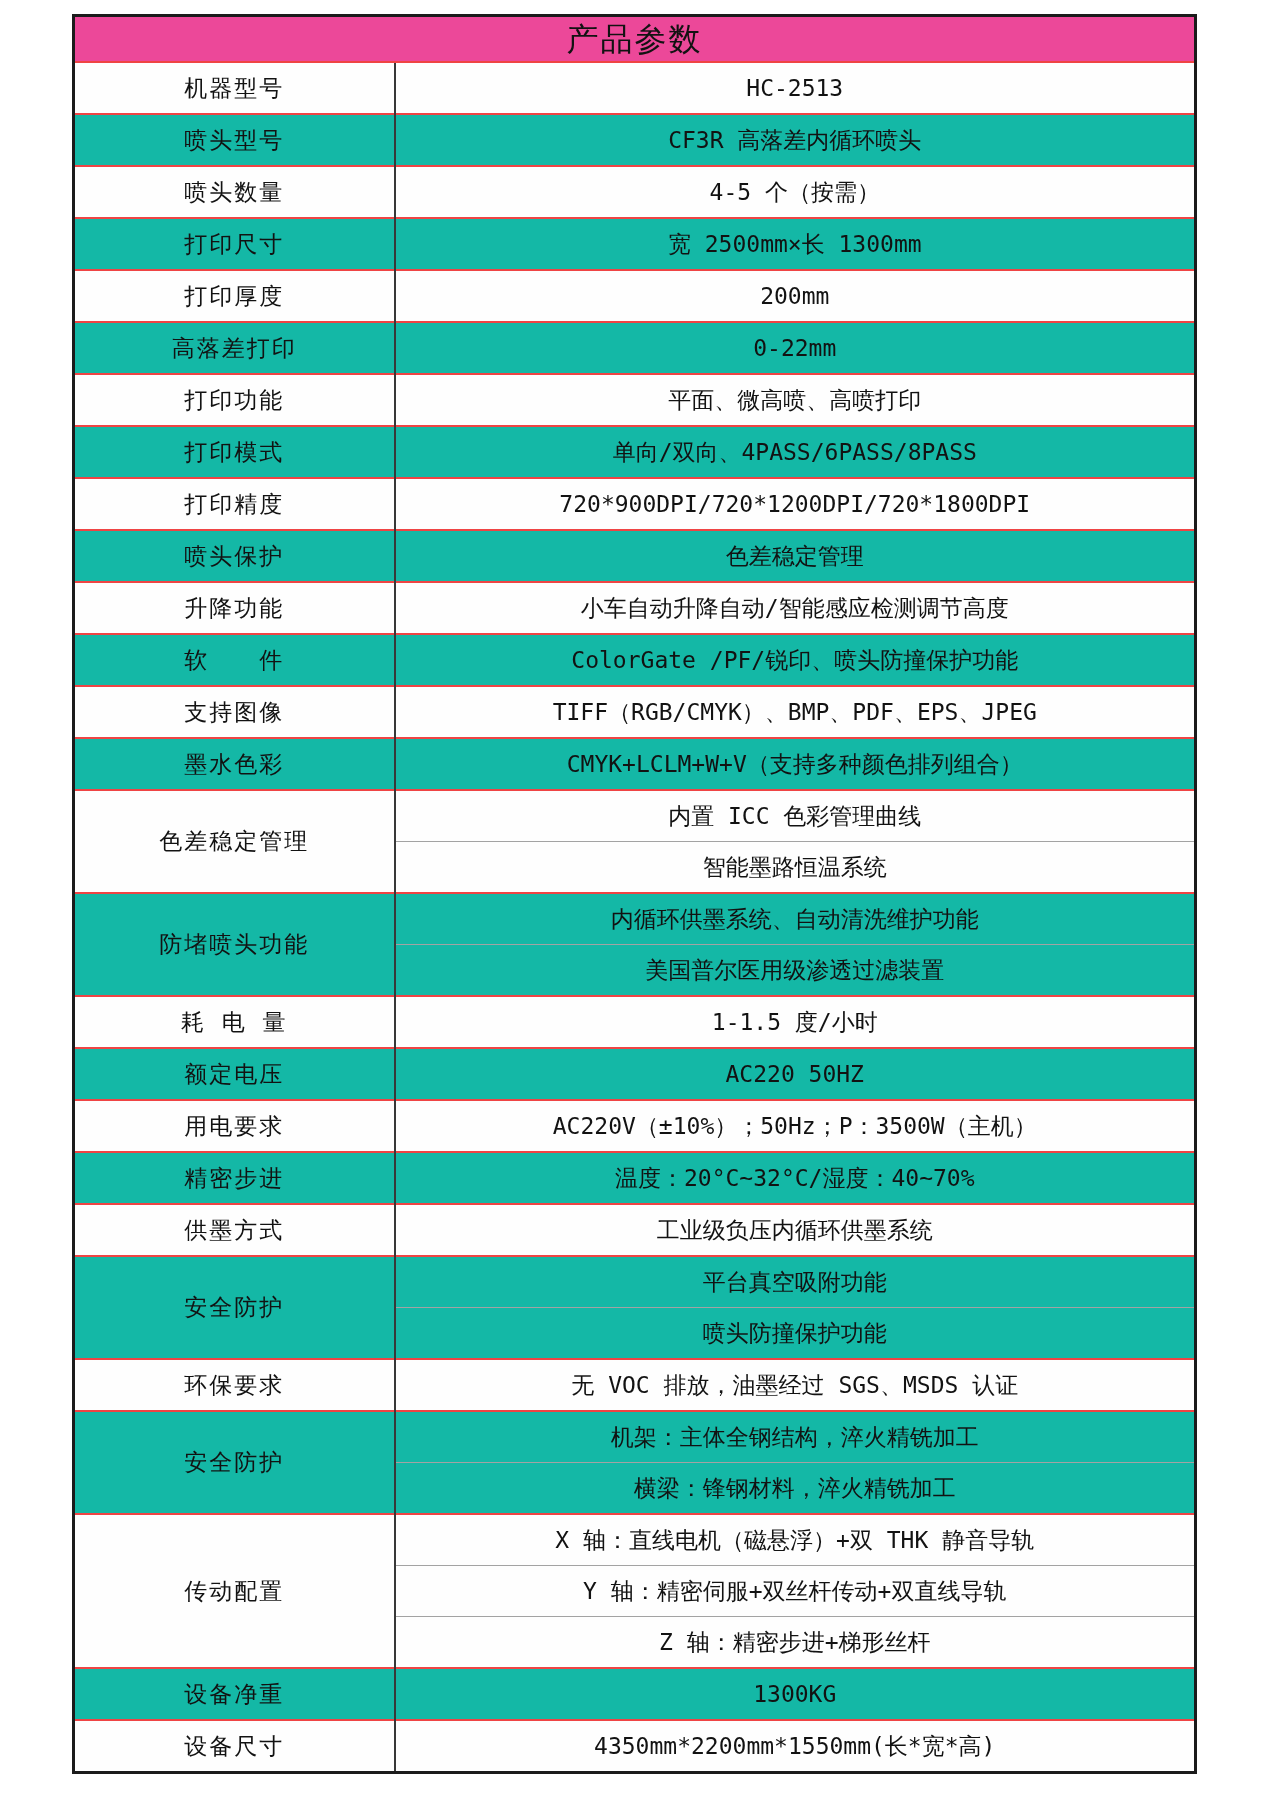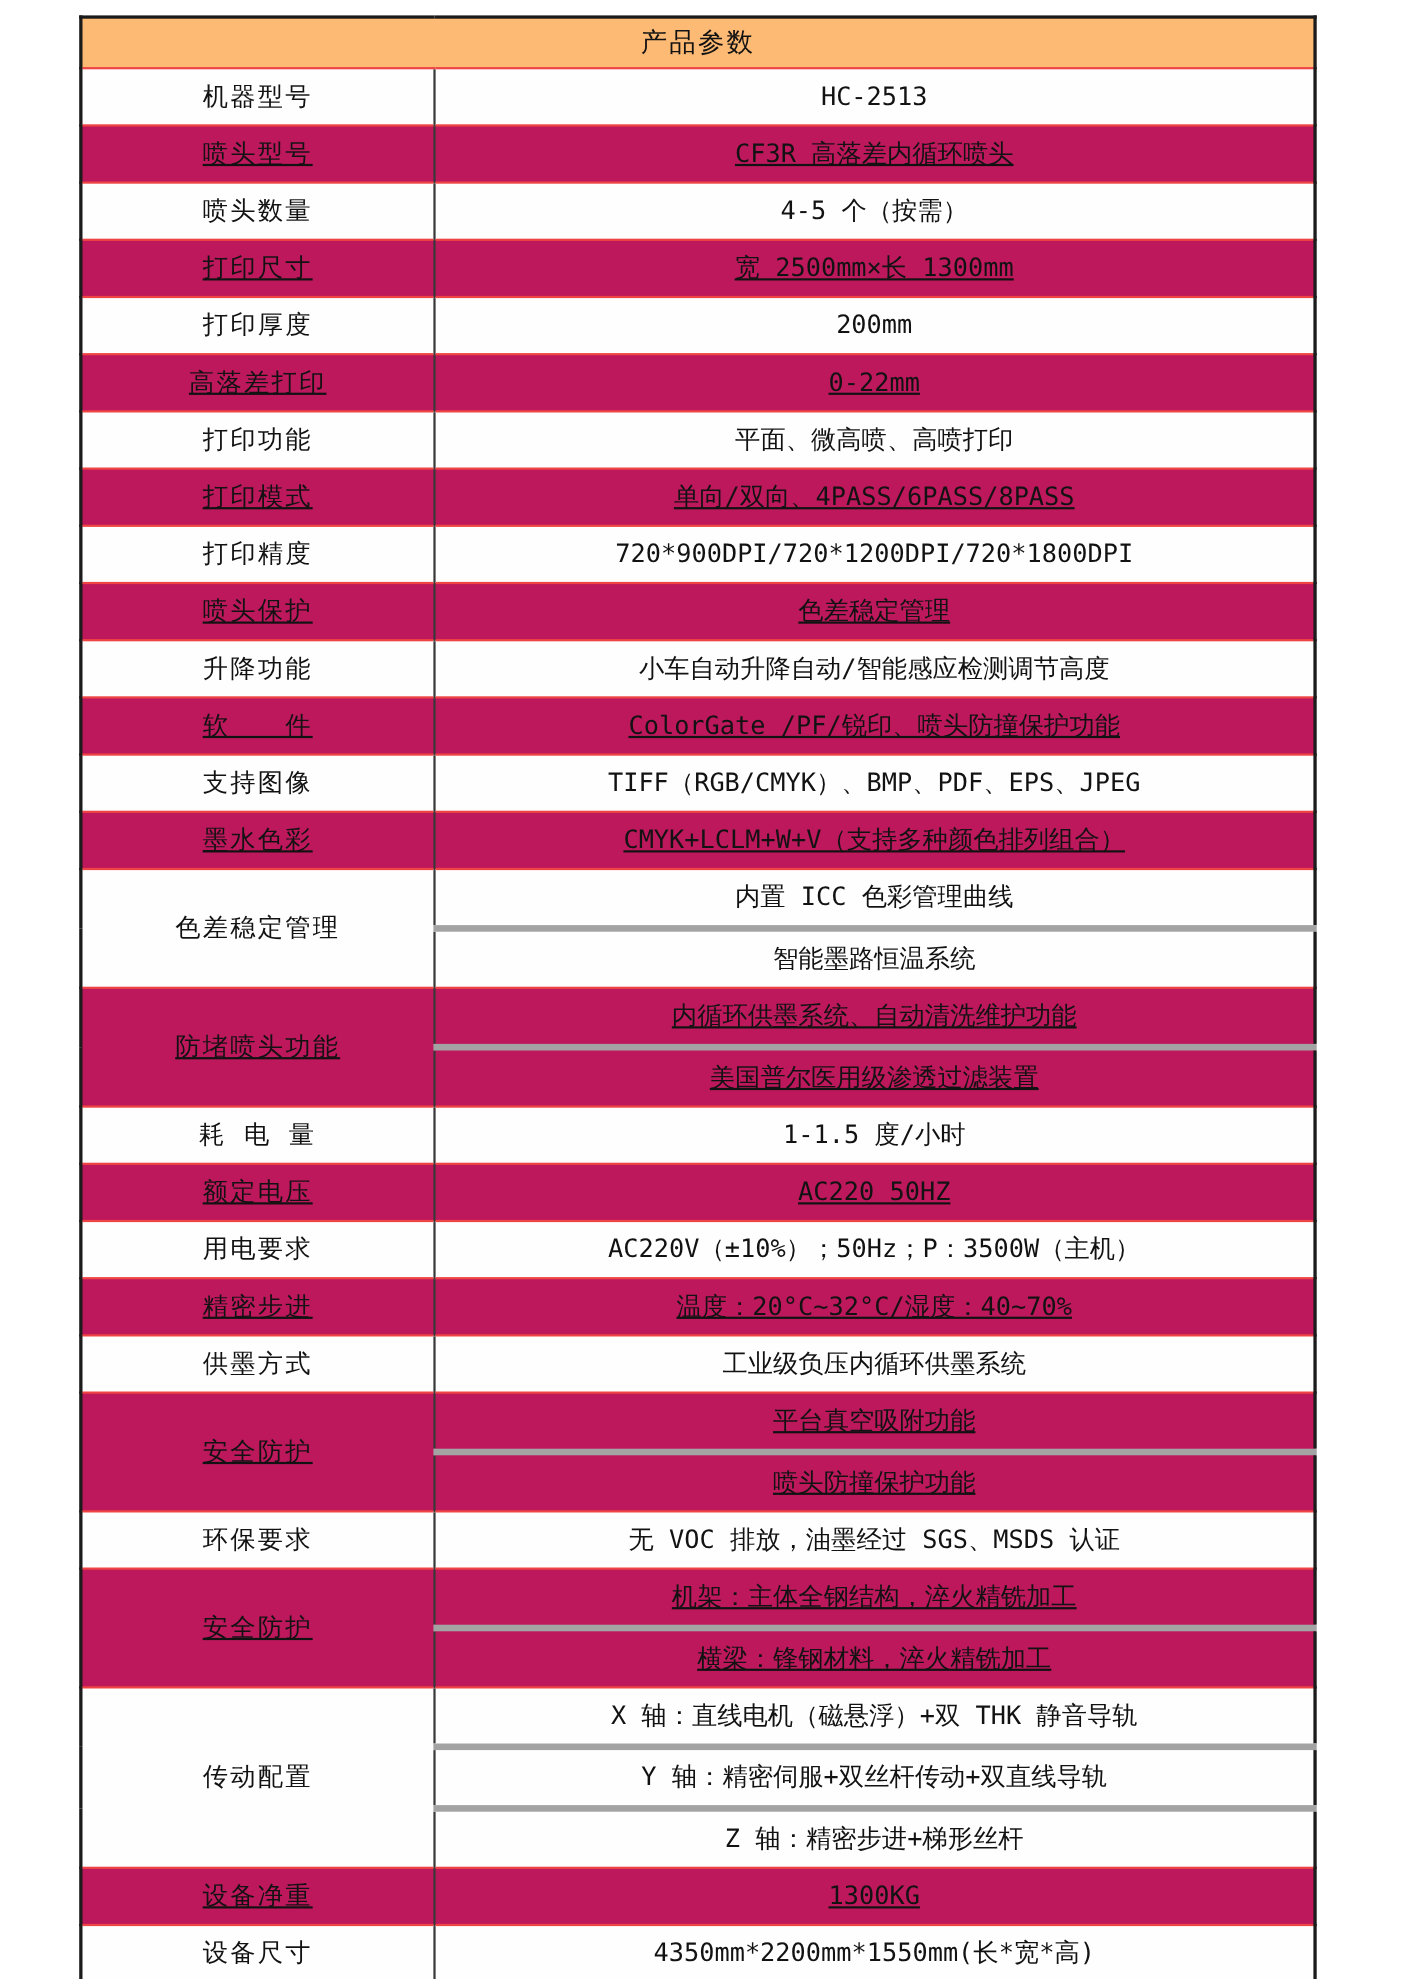--- a/index.html
+++ b/index.html
@@ -33,29 +33,29 @@
     text-align: center;
     vertical-align: middle;
     padding: 0 8px;
     font-size: 23px;
     line-height: 1.15;
     background: #fefefe;
     white-space: pre-wrap;
   }
   tr.header-row td {
     height: 44px;
-    font-size: 24px;
+    font-size: 32px;
     letter-spacing: 2px;
-    background: #fdba74;
+    background: #ec4899;
   }
   tr.group-start td { border-top: 2px solid #ef4444; }
-  tr.group-sub td { border-top: 6px solid #a3a3a3; }
+  tr.group-sub td { border-top: 1px solid #a3a3a3; }
   td.value-cell { border-left: 2px solid #383838; height: 50px; }
   td.label-cell { letter-spacing: 2px; }
-  tr.alt td { background: #be185d; text-decoration: underline; }
+  tr.alt td { background: #14b8a6; }
 </style>
 </head>
 <body>
 
 <div class="page">
   <table class="spec">
     <colgroup>
       <col class="c-label">
       <col class="c-value">
     </colgroup>

